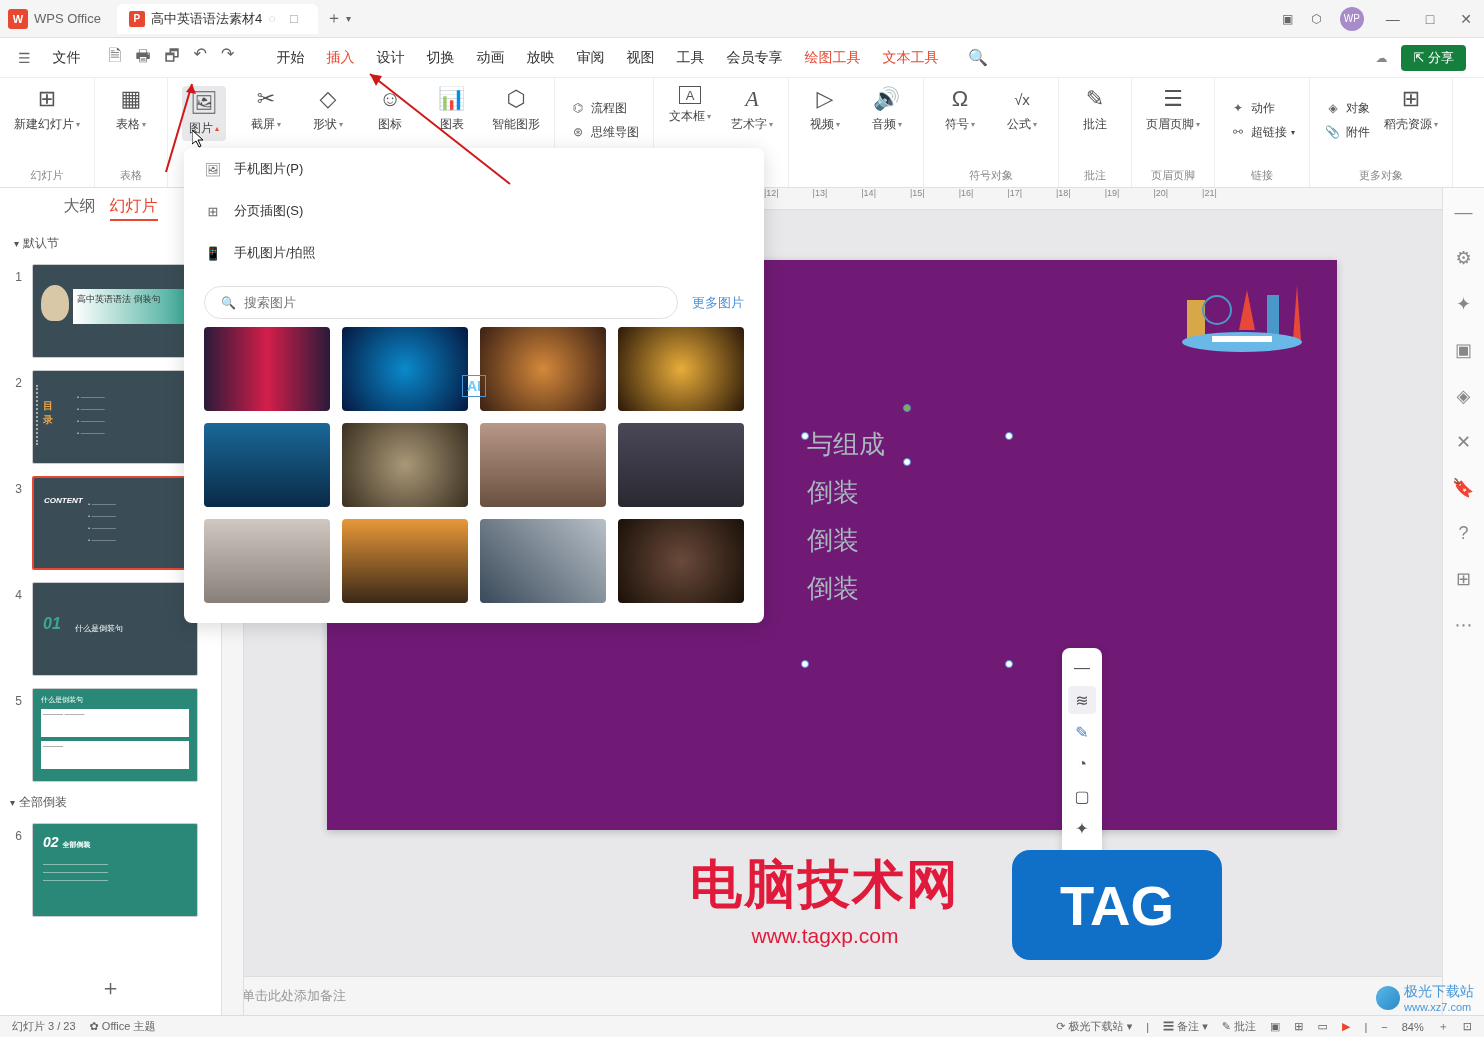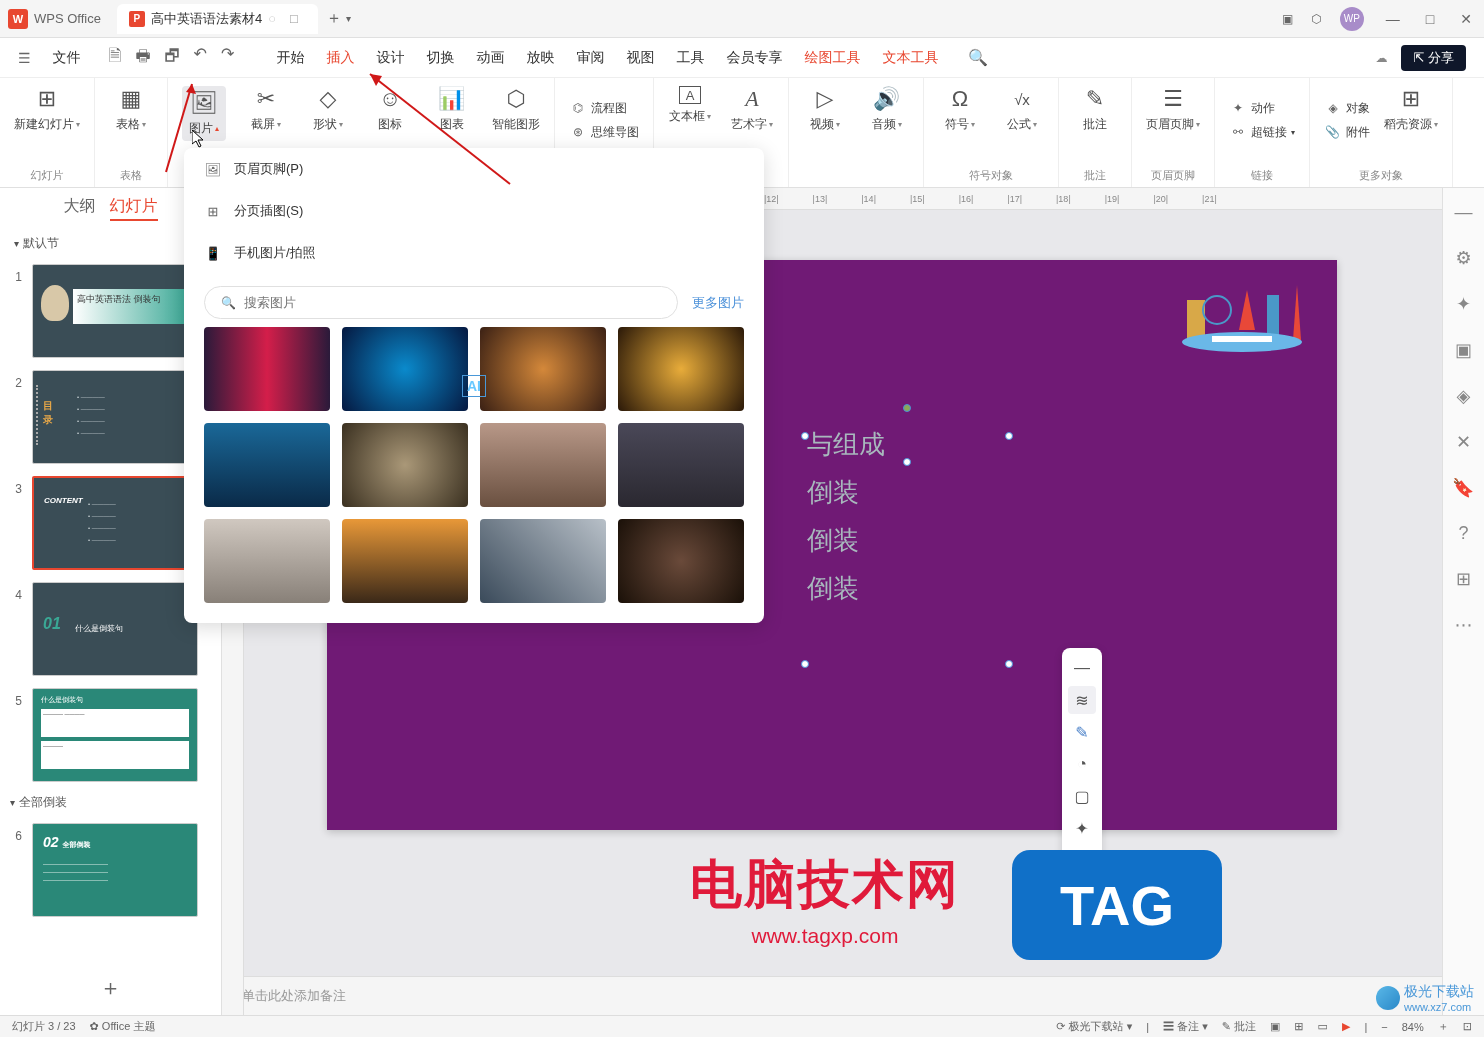--- a/index.html
+++ b/index.html
@@ -21,21 +21,21 @@
     
     .menubar { height: 40px; display: flex; align-items: center; padding: 0 18px; gap: 22px; border-bottom: 1px solid #eee; }
     .menubar .hamburger { font-size: 14px; color: #666; }
     .menubar .file-label { font-size: 14px; color: #333; }
     .menubar .qat { display: flex; gap: 14px; color: #666; margin-left: 6px; margin-right: 20px; }
     .menubar .qat span { font-size: 16px; }
     .menu-item { font-size: 14px; color: #333; cursor: pointer; }
     .menu-item.active { color: #e84730; }
     .menu-item.orange { color: #e84730; }
     .menubar-right { margin-left: auto; display: flex; align-items: center; gap: 14px; }
-    .share-btn { background: #0f172a; color: #fff; padding: 4px 12px; border-radius: 4px; font-size: 13px; }
+    .share-btn { background: #15803d; color: #fff; padding: 4px 12px; border-radius: 4px; font-size: 13px; }
     
     
     .ribbon { height: 110px; display: flex; border-bottom: 1px solid #e0e0e0; background: #fff; }
     .ribbon-group { display: flex; flex-direction: column; align-items: center; justify-content: space-between; padding: 8px 14px 4px; border-right: 1px solid #eee; }
     .ribbon-group-items { display: flex; gap: 18px; }
     .ribbon-item { display: flex; flex-direction: column; align-items: center; gap: 4px; cursor: pointer; min-width: 44px; }
     .ribbon-item .ricon { width: 26px; height: 26px; display: flex; align-items: center; justify-content: center; font-size: 22px; color: #555; }
     .ribbon-item.active { background: #e8e8eb; border-radius: 4px; padding: 4px 6px; }
     .ribbon-item .rlabel { font-size: 12px; color: #444; display: flex; align-items: center; gap: 2px; }
     .ribbon-item .caret { font-size: 8px; color: #888; }
@@ -55,21 +55,21 @@
     .section-header::before { content: '▾'; font-size: 10px; }
     .slide-list { flex: 1; overflow: auto; }
     .slide-item { display: flex; align-items: flex-start; padding: 6px 8px; gap: 10px; }
     .slide-num { font-size: 12px; color: #666; width: 14px; text-align: right; margin-top: 6px; }
     .slide-thumb { width: 166px; height: 94px; border: 1px solid #ccc; background: #3a4d56; border-radius: 2px; position: relative; overflow: hidden; }
     .slide-item.selected .slide-thumb { border: 2px solid #e84730; }
     .add-slide { text-align: center; padding: 12px; font-size: 22px; color: #666; cursor: pointer; }
     
     
     .canvas-area { flex: 1; background: #e8e8eb; position: relative; display: flex; flex-direction: column; }
-    .ruler-h { height: 22px; background: #f5f5f5; border-bottom: 1px solid #ddd; display: flex; align-items: center; padding-left: 52px; font-size: 9px; color: #888; gap: 34px; }
+    .ruler-h { height: 22px; background: #f5f5f5; border-bottom: 1px solid #ddd; display: flex; padding-left: 52px; font-size: 9px; color: #888; gap: 34px; }
     .ruler-v { position: absolute; left: 0; top: 22px; bottom: 0; width: 22px; background: #f5f5f5; border-right: 1px solid #ddd; display: flex; flex-direction: column; align-items: center; padding-top: 20px; font-size: 9px; color: #888; gap: 30px; }
     .slide-canvas { margin: 50px auto 0; width: 1010px; height: 570px; background: #701a75; box-shadow: 0 2px 8px rgba(0,0,0,0.2); position: relative; }
     .canvas-decor { position: absolute; right: 20px; top: 20px; width: 150px; height: 80px; }
     .sel-handle { width: 8px; height: 8px; background: #fff; border: 1px solid #4a90d9; border-radius: 50%; position: absolute; }
     .canvas-text { color: #a8b8bd; font-size: 26px; line-height: 48px; }
     .floating-tools { position: absolute; right: 340px; top: 460px; background: #fff; border-radius: 8px; box-shadow: 0 2px 8px rgba(0,0,0,0.15); display: flex; flex-direction: column; gap: 4px; padding: 6px; }
     .float-btn { width: 28px; height: 28px; display: flex; align-items: center; justify-content: center; border-radius: 4px; color: #555; cursor: pointer; font-size: 16px; }
     .notes-bar { background: #f5f5f5; border-top: 1px solid #ddd; padding: 10px 20px; font-size: 13px; color: #999; }
     
     
@@ -530,21 +530,21 @@
     <span>−</span>
     <span>84%</span>
     <span>＋</span>
     <span>⊡</span>
   </div>
 </div>
 
 <div class="image-dropdown">
   <div class="dd-option">
       <span class="ddicon">🖼</span>
-      <span>页眉页脚(P)</span>
+      <span>手机图片(P)</span>
     </div>
   <div class="dd-option">
       <span class="ddicon">⊞</span>
       <span>分页插图(S)</span>
     </div>
   <div class="dd-option">
       <span class="ddicon">📱</span>
       <span>手机图片/拍照</span>
     </div>
   <div class="dd-search">

